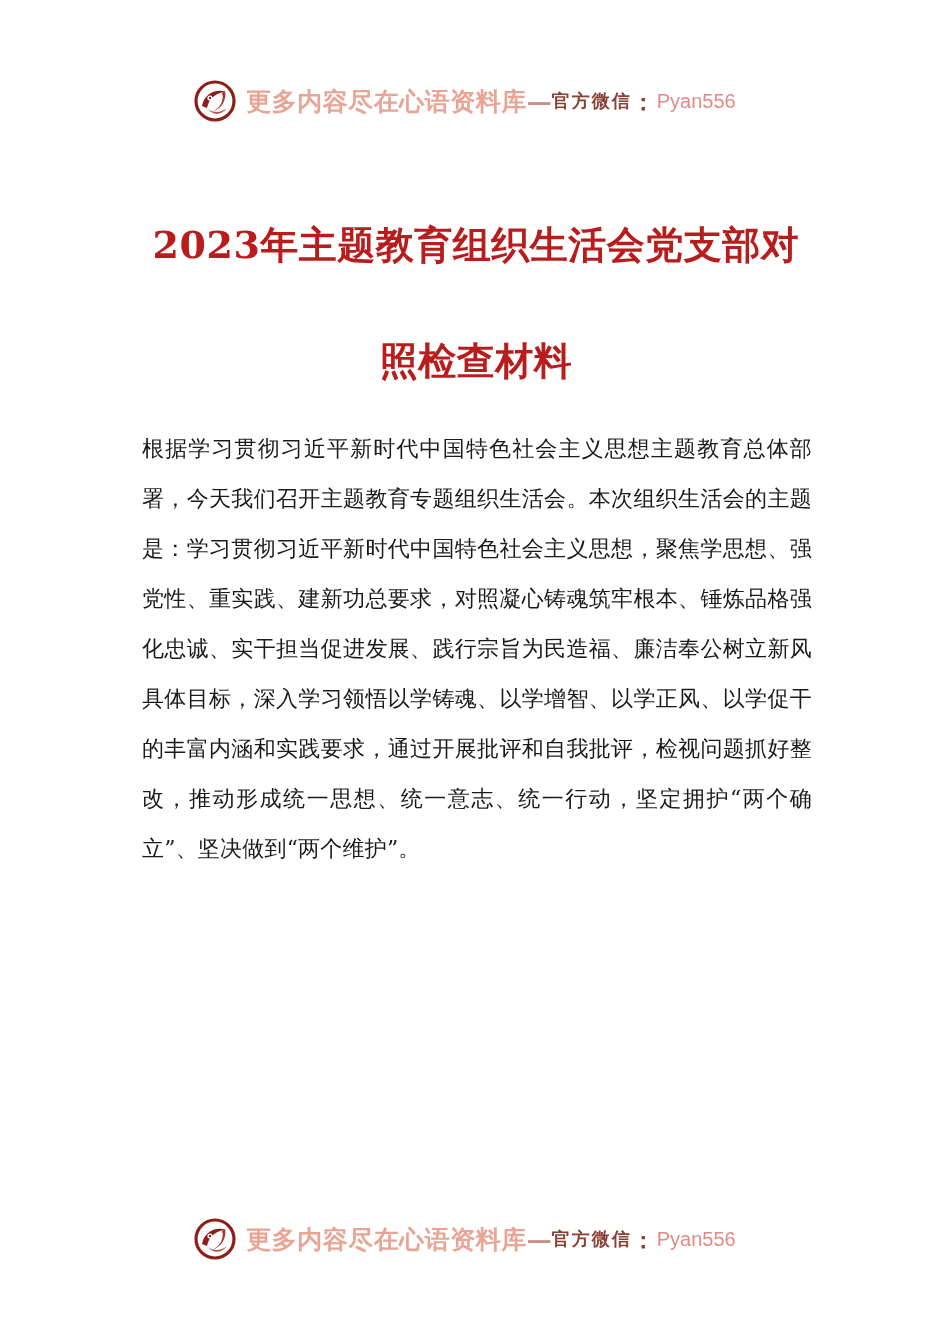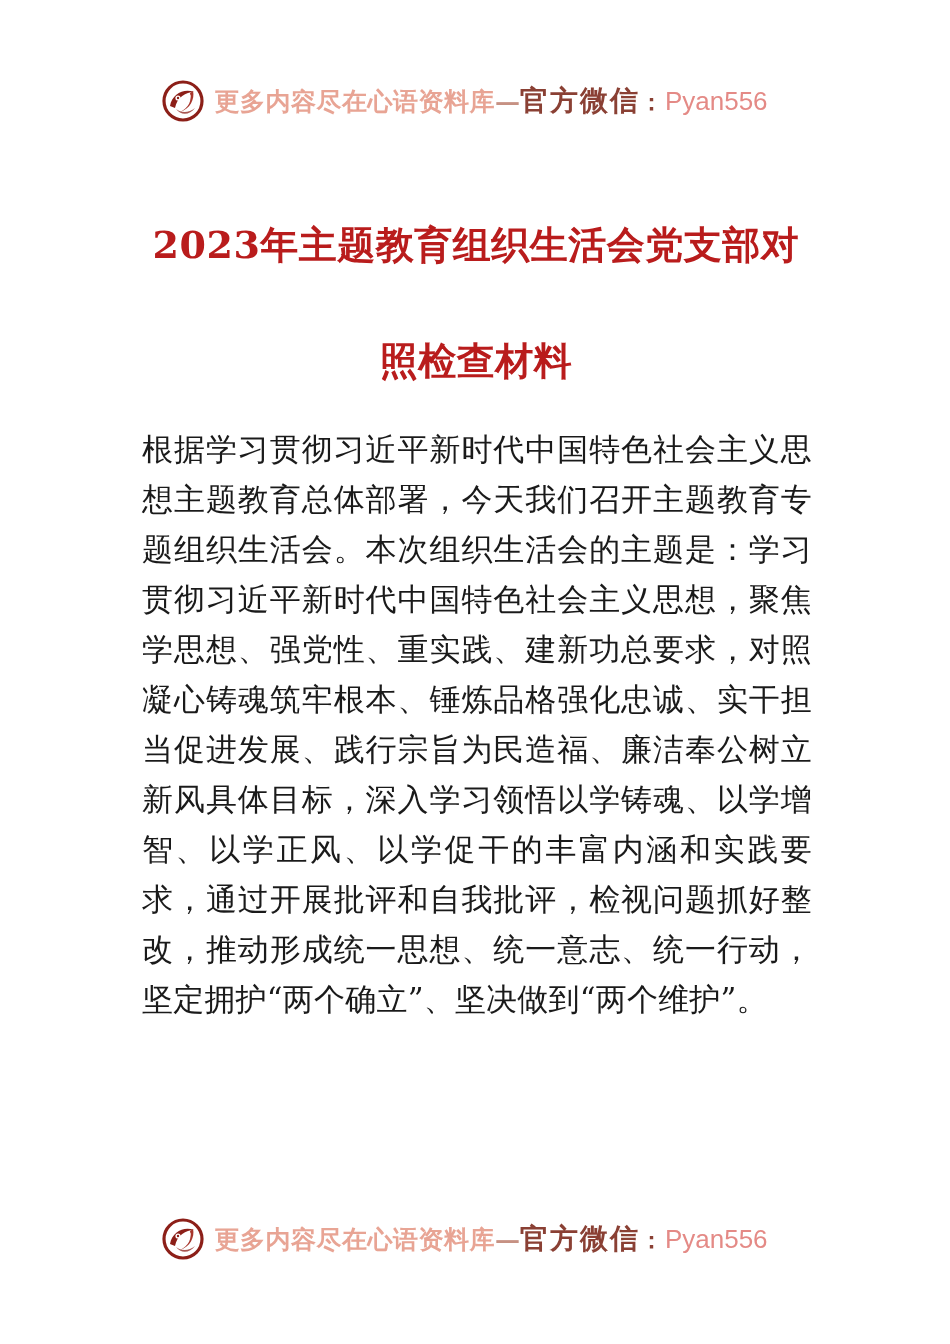--- a/index.html
+++ b/index.html
@@ -59,37 +59,37 @@
   .wm-dash {
     font-family: "DejaVu Serif", "Liberation Serif", serif;
     font-weight: 700;
     font-size: 25px;
     color: #c69183;
     line-height: 1;
   }
   .wm-text-b {
     font-family: "DejaVu Serif", "Liberation Serif", serif;
     font-weight: 700;
-    font-size: 28px;
+    font-size: 18px;
     letter-spacing: 2px;
     color: #8a4034;
     line-height: 1;
   }
   .wm-colon {
     font-family: "DejaVu Serif", "Liberation Serif", serif;
     font-weight: 700;
     font-size: 23px;
     color: #8a4034;
     line-height: 1;
     margin-right: 2px;
   }
   .wm-handle {
     font-family: "Liberation Sans", "DejaVu Sans", sans-serif;
     font-weight: 400;
-    font-size: 26px;
+    font-size: 20px;
     color: #e48a86;
     line-height: 1;
     letter-spacing: 0px;
   }
 
   
   .doc-title {
     position: absolute;
     left: 142px;
     top: 162px;
@@ -107,21 +107,21 @@
   
   .doc-body {
     position: absolute;
     left: 142px;
     top: 424px;
     width: 670px;
   }
   .para {
     margin: 0;
     font-family: "DejaVu Serif", "Liberation Serif", serif;
-    font-size: 31px;
+    font-size: 22px;
     line-height: 50px;
     color: #1a1a1a;
     text-align: justify;
     text-justify: inter-character;
     word-break: break-all;
     letter-spacing: 0.2px;
   }
 </style>
 </head>
 <body>

